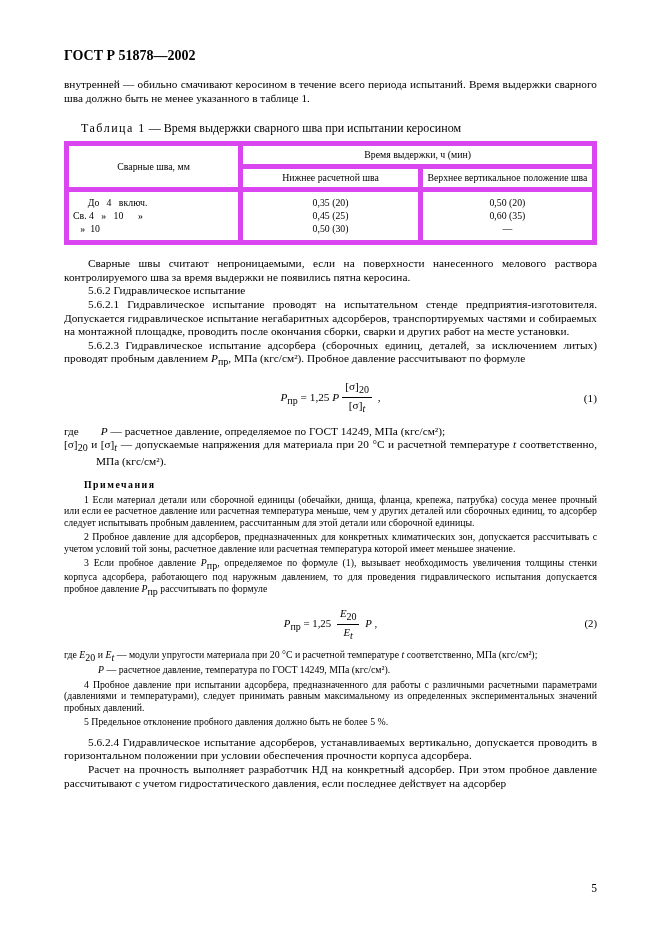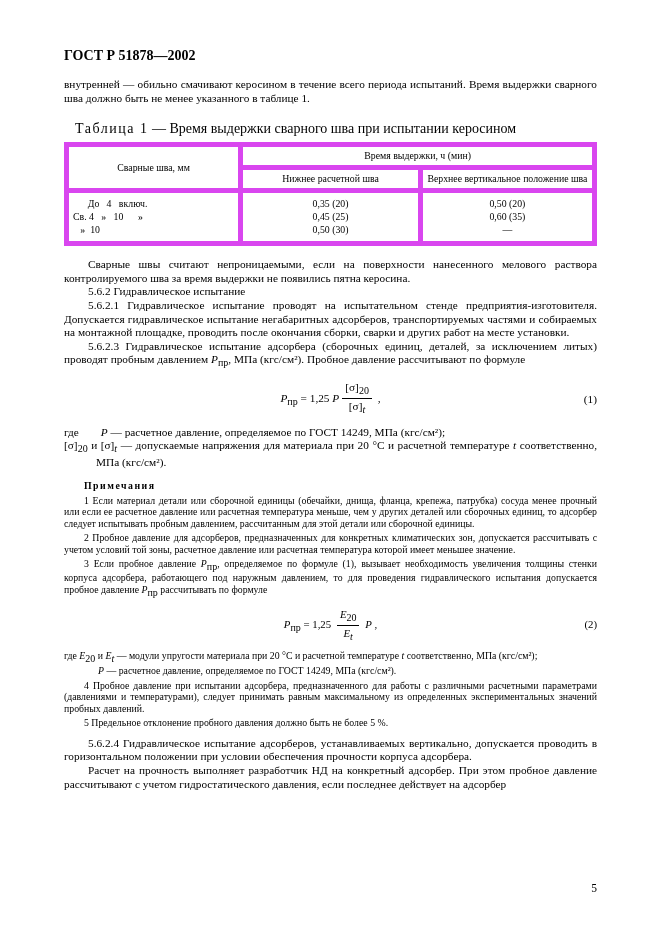--- a/index.html
+++ b/index.html
@@ -18,21 +18,21 @@
     font-weight: bold; font-size: 14px;
     margin-bottom: 14px;
   }
   .body-text {
     font-size: 11.3px; line-height: 13.6px;
     text-align: justify; text-indent: 24px;
   }
   .no-indent { text-indent: 0; }
   .mt6 { margin-top: 6px; }
 
-  .table-caption { font-size: 14px; margin: 16px 0 5px 11px; }
+  .table-caption { font-size: 12px; margin: 16px 0 5px 17px; }
   .caption-spaced { letter-spacing: 1.5px; }
 
   table.data-table { width: 100%; border-collapse: collapse; font-size: 9.8px; margin-bottom: 12px; }
   .data-table td { border: 5px solid #d946ef; text-align: center; vertical-align: middle; padding: 3px 4px; }
   .data-table td.th { line-height: 12px; }
   .data-table .body-cell { vertical-align: top; padding: 4px 4px 5px 4px; }
   .data-table .body-cell div { line-height: 13px; }
   .thickness-cell div { white-space: pre; text-align: left; }
 
   .formula-row { position: relative; text-align: center; margin: 11px 0 9px 0; font-size: 11.3px; }
@@ -119,21 +119,21 @@
     <p>2 Пробное давление для адсорберов, предназначенных для конкретных климатических зон, допускается рассчитывать с учетом условий той зоны, расчетное давление или расчетная температура которой имеет меньшее значение.</p>
     <p><span>3 Если пробное давление </span><span class="it">Р</span><sub>пр</sub><span>, определяемое по формуле (1), вызывает необходимость увеличения толщины стенки корпуса адсорбера, работающего под наружным давлением, то для проведения гидравлического испытания допускается пробное давление </span><span class="it">Р</span><sub>пр</sub><span> рассчитывать по формуле</span></p>
 
     <div class="formula-row">
       <span><span class="it">Р</span><sub>пр</sub><span> = 1,25 </span><span class="frac"><span class="num"><span class="it">Е</span><sub>20</sub></span><span class="den"><span class="it">Е</span><sub class="it">t</sub></span></span><span class="it"> Р</span><span> ,</span></span>
       <span class="formula-number">(2)</span>
     </div>
 
     <div class="where">
       <div><span>где </span><span class="it">Е</span><sub>20</sub><span> и </span><span class="it">Е</span><sub class="it">t</sub><span> — модули упругости материала при 20 °С и расчетной температуре </span><span class="it">t</span><span> соответственно, МПа (кгс/см²);</span></div>
-      <div class="indent"><span class="it">Р</span><span> — расчетное давление, определяемое по ГОСТ 14249, МПа (кгс/см²).</span></div>
+      <div class="indent"><span class="it">Р</span><span> — расчетное давление, температура по ГОСТ 14249, МПа (кгс/см²).</span></div>
     </div>
 
     <p>4 Пробное давление при испытании адсорбера, предназначенного для работы с различными расчетными параметрами (давлениями и температурами), следует принимать равным максимальному из определенных экспериментальных значений пробных давлений.</p>
     <p>5 Предельное отклонение пробного давления должно быть не более 5 %.</p>
   </div>
 
   <p class="body-text mt6">5.6.2.4 Гидравлическое испытание адсорберов, устанавливаемых вертикально, допускается проводить в горизонтальном положении при условии обеспечения прочности корпуса адсорбера.</p>
   <p class="body-text">Расчет на прочность выполняет разработчик НД на конкретный адсорбер. При этом пробное давление рассчитывают с учетом гидростатического давления, если последнее действует на адсорбер</p>
 
   <div class="page-number">5</div>

